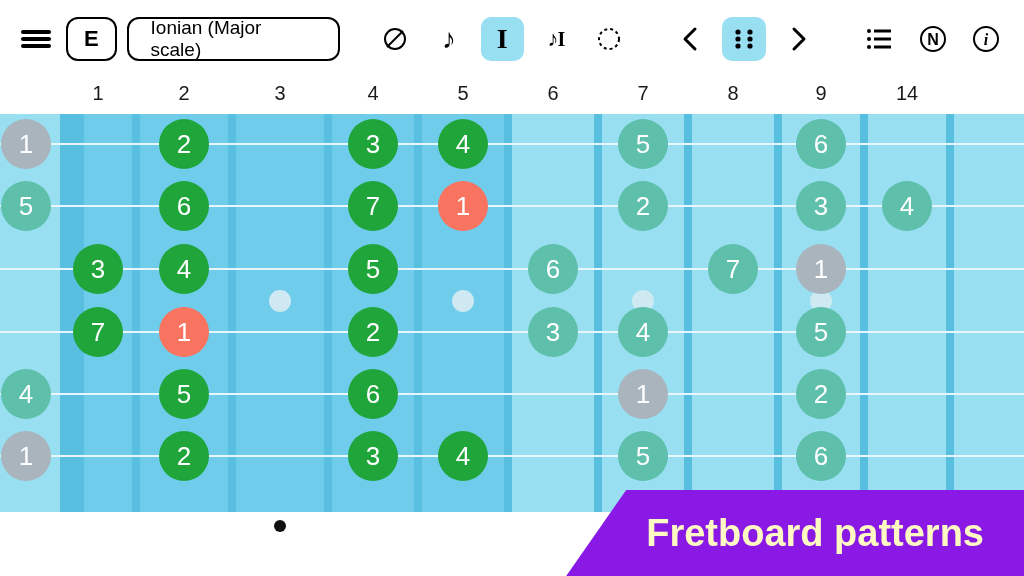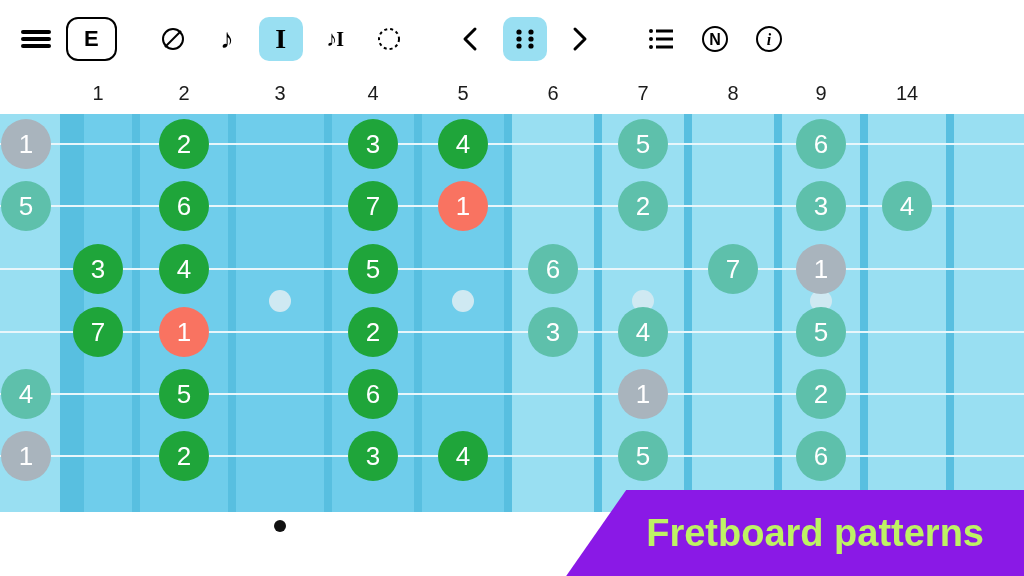--- a/index.html
+++ b/index.html
@@ -86,21 +86,21 @@
     font-size:26px; font-weight:500; color:#fff;
   }
   .note.green  { background:#1fa53a; }
   .note.red    { background:#f97361; }
   .note.gray   { background:#a9b4bd; }
   .note.teal   { background:#5ec0ab; }
 
   
   .banner {
     position:absolute; right:0; bottom:0;
-    background:#8a19e6; color:#bef264;
+    background:#8a19e6; color:#fef9c3;
     height:86px; padding: 0 40px 0 80px;
     display:flex; align-items:center;
     font-size:38px; font-weight:700;
     clip-path: polygon(60px 0, 100% 0, 100% 100%, 0 100%);
   }
 
   
   svg { display:block; }
 </style>
 </head>
@@ -111,20 +111,21 @@
   <div class="tb-btn hamburger">
     <div>
         <span></span>
         <span></span>
         <span></span>
       </div>
   </div>
 
   <div class="pill key-pill">E</div>
 
+  <div class="pill scale-pill">Ionian (Major scale)</div>
 
   <div class="spacer"></div>
 
   <div class="icon-btn">
     <svg width="26" height="26" viewBox="0 0 26 26">
       <circle cx="13" cy="13" r="10" fill="none" stroke="#000" stroke-width="2"></circle>
       <line x1="5" y1="21" x2="21" y2="5" stroke="#000" stroke-width="2"></line>
     </svg>
   </div>
 

